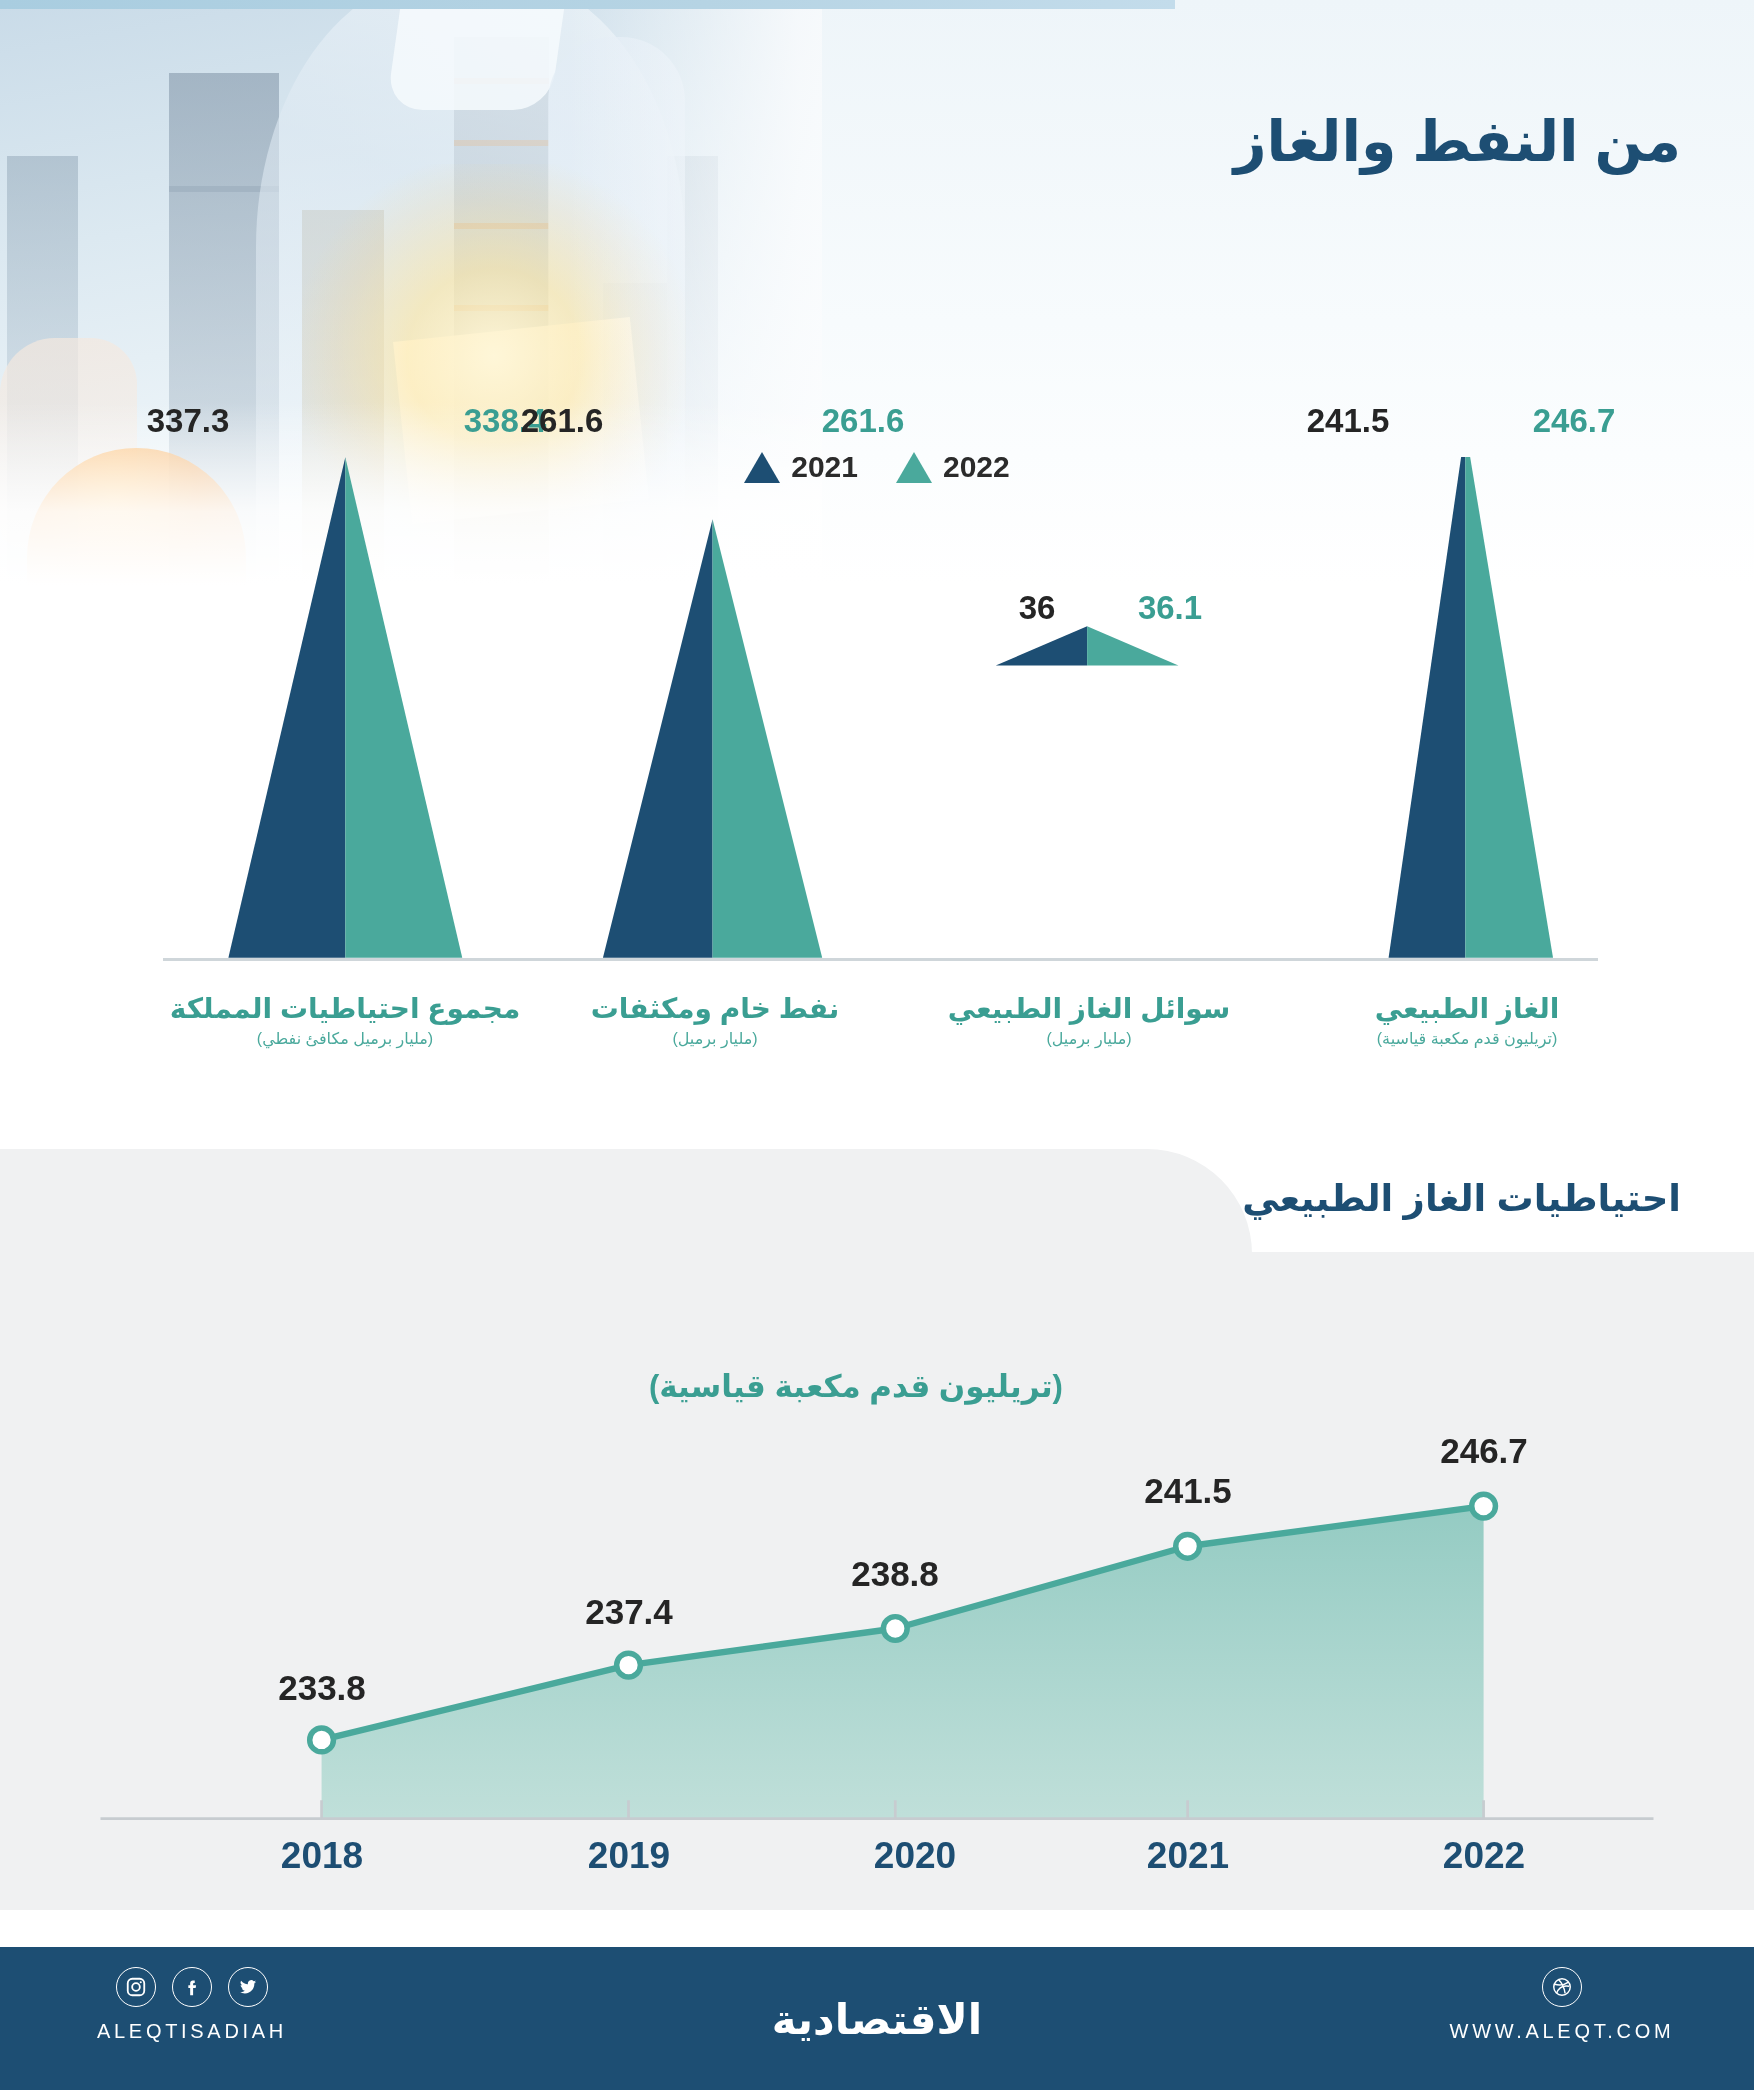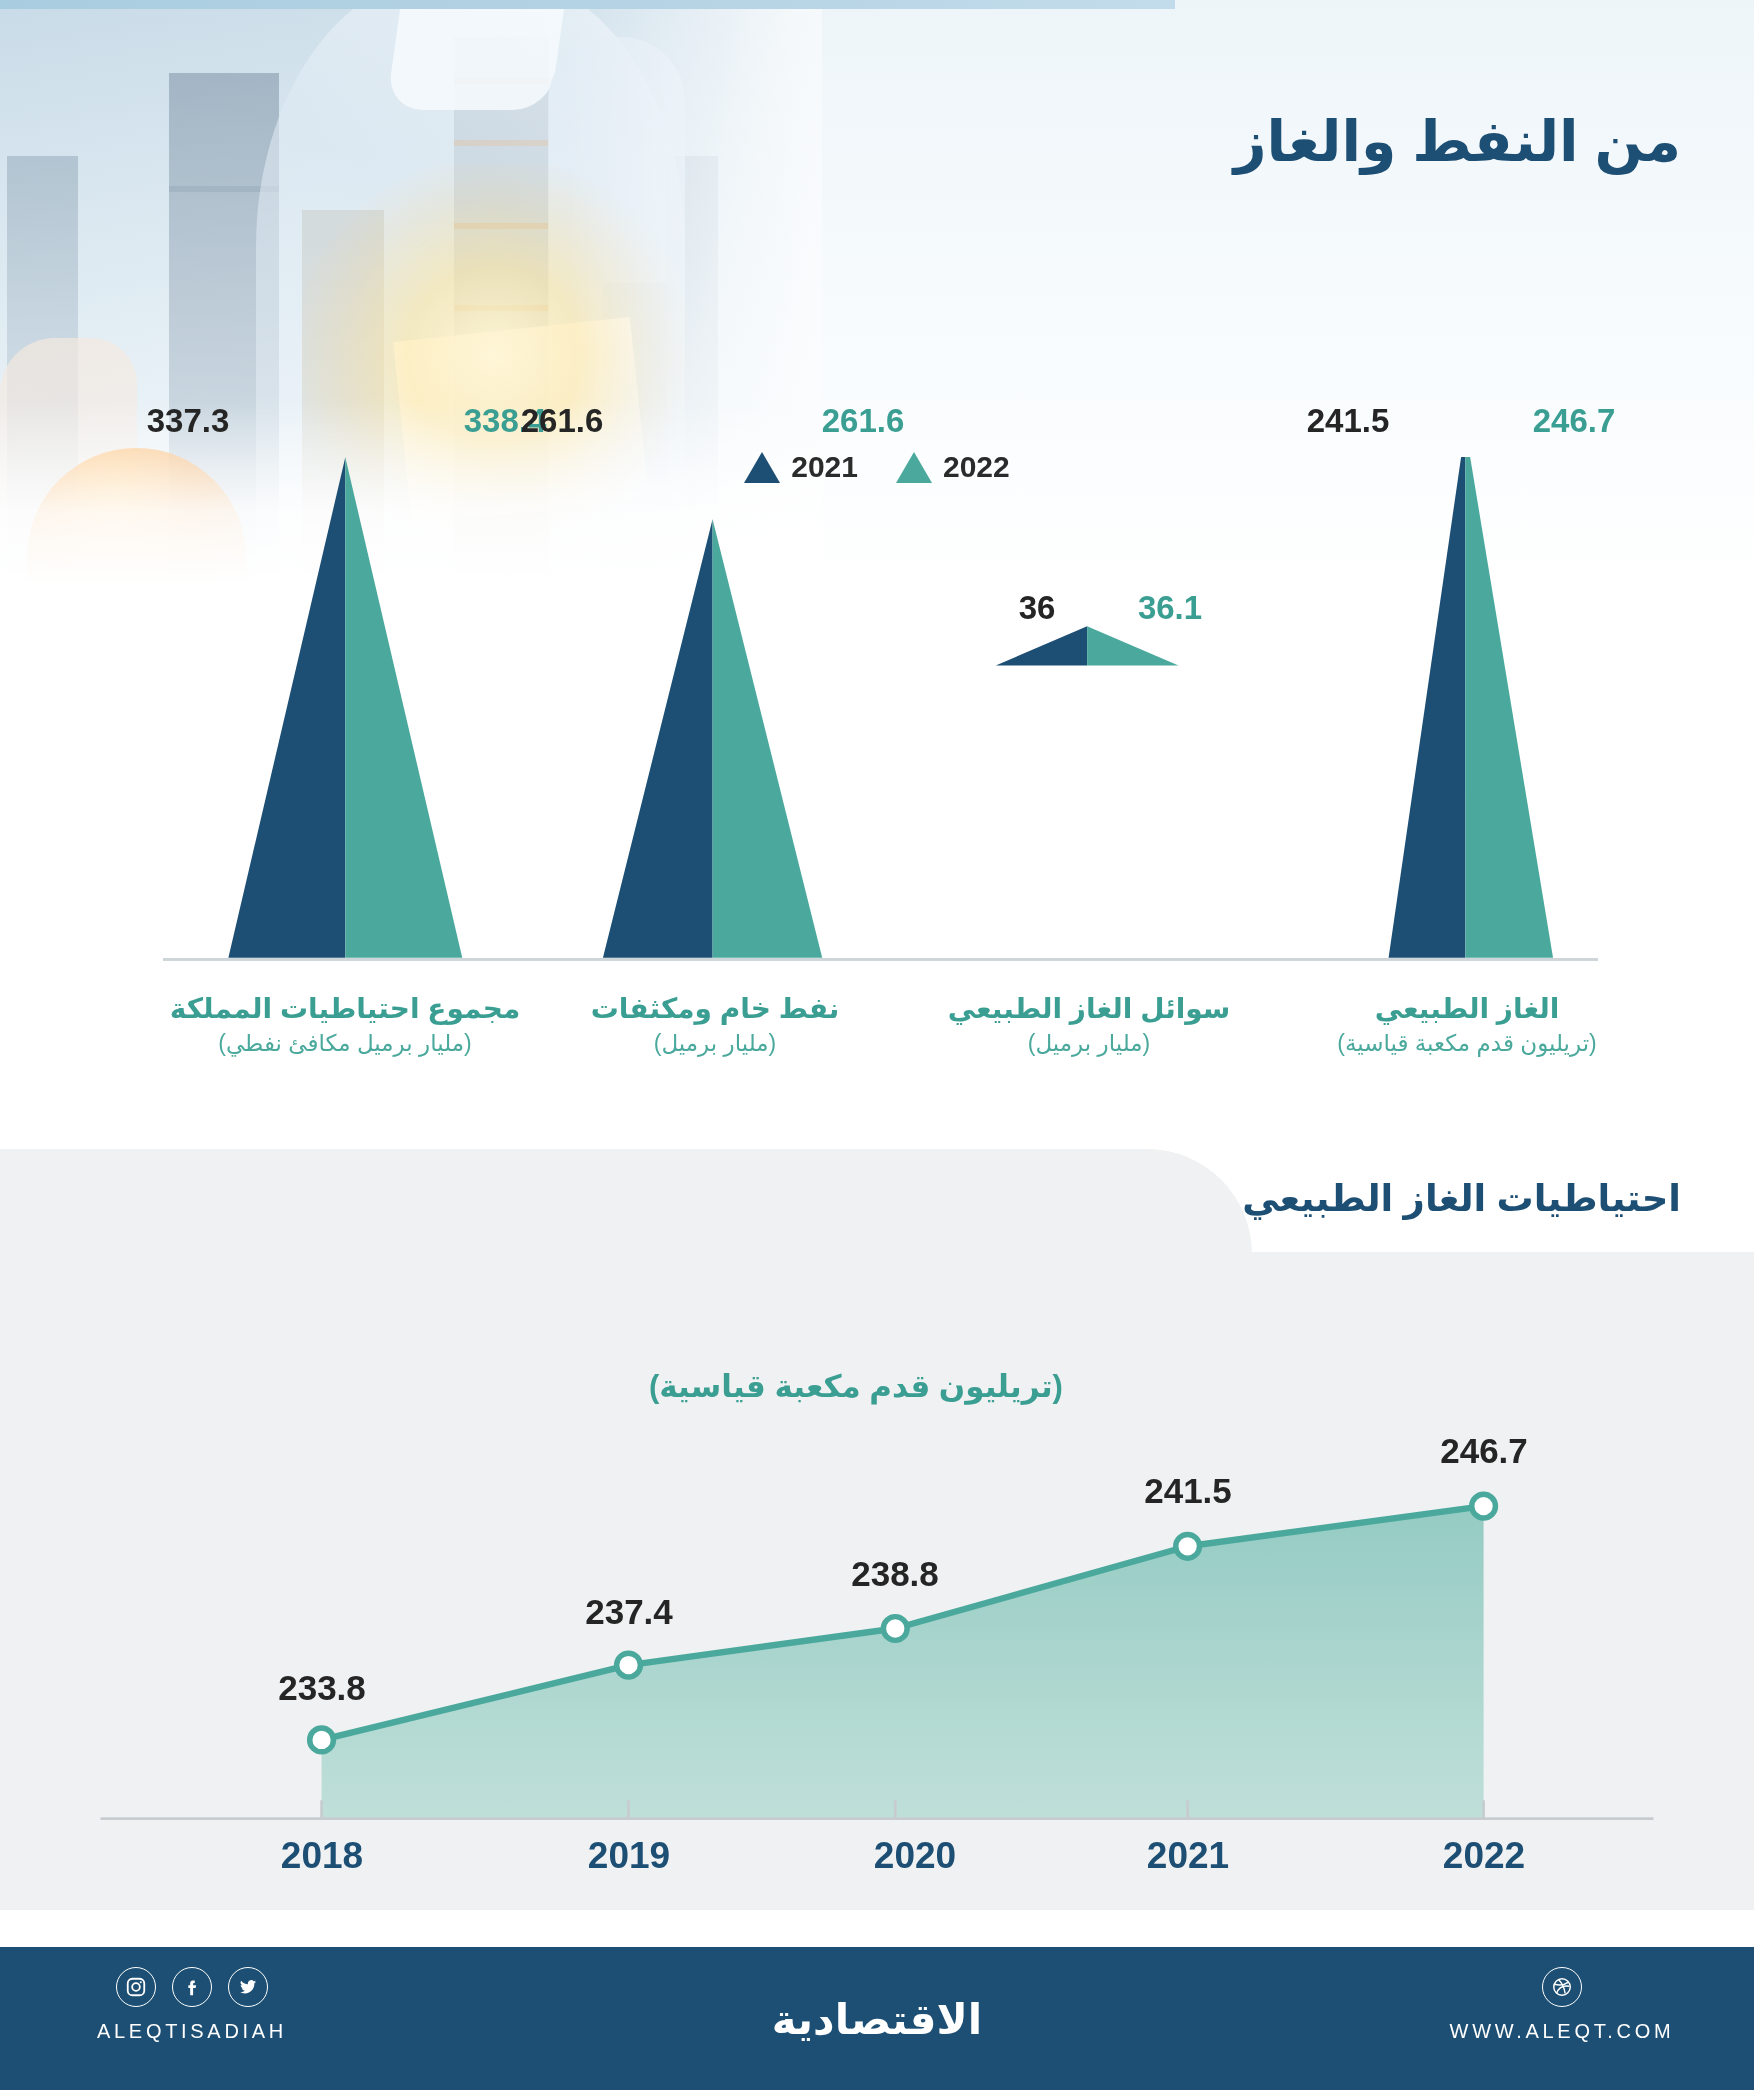--- a/index.html
+++ b/index.html
@@ -249,21 +249,21 @@
     direction: rtl;
   }
   .cat-name {
     font-size: 28px;
     font-weight: bold;
     color: #3a9e92;
     line-height: 1.3;
     white-space: nowrap;
   }
   .cat-unit {
-    font-size: 23px;
+    font-size: 16px;
     color: #4aa99c;
     line-height: 1.45;
     white-space: nowrap;
   }
 
   
   .panel {
     position: absolute;
     left: 0;
     top: 1252px;

